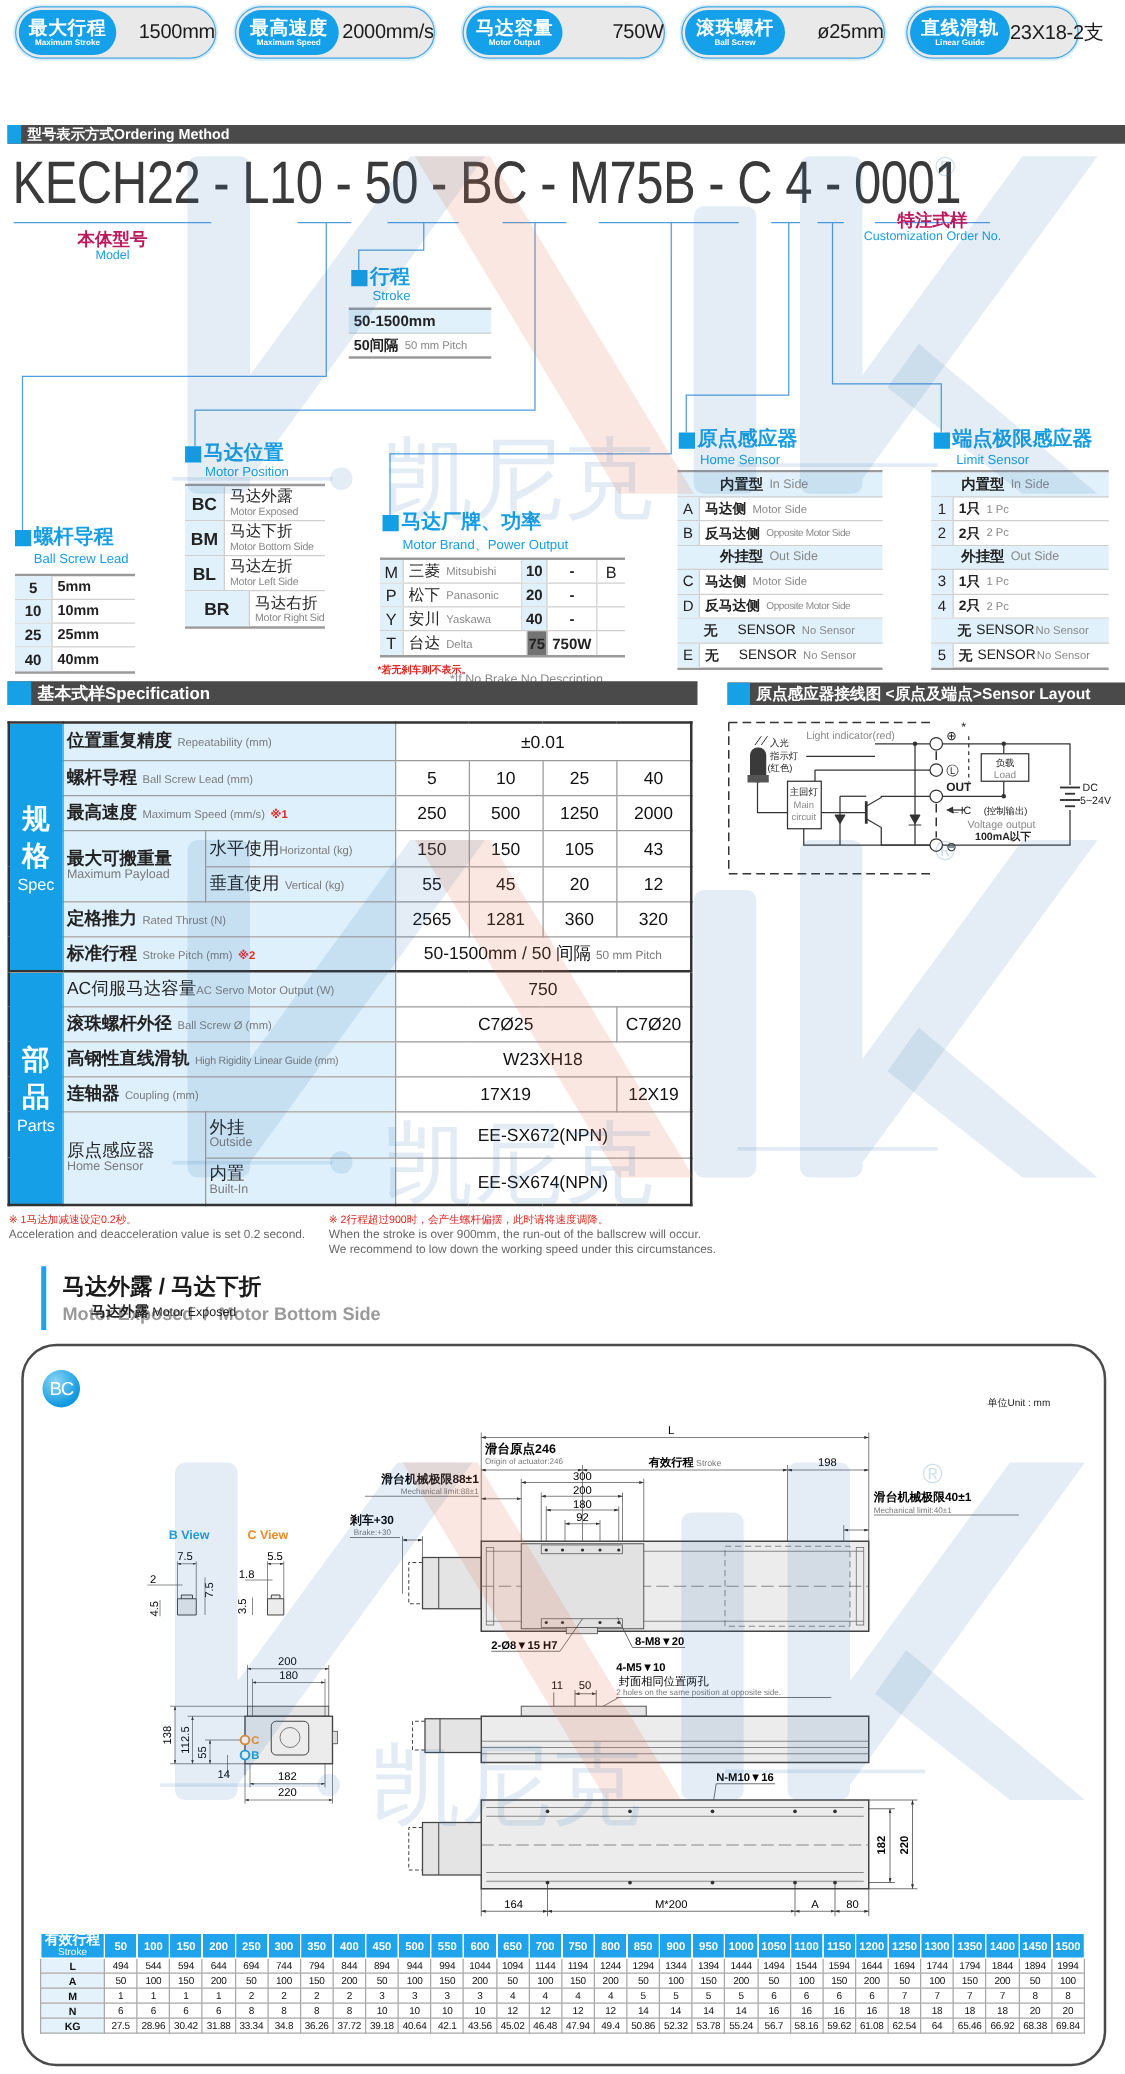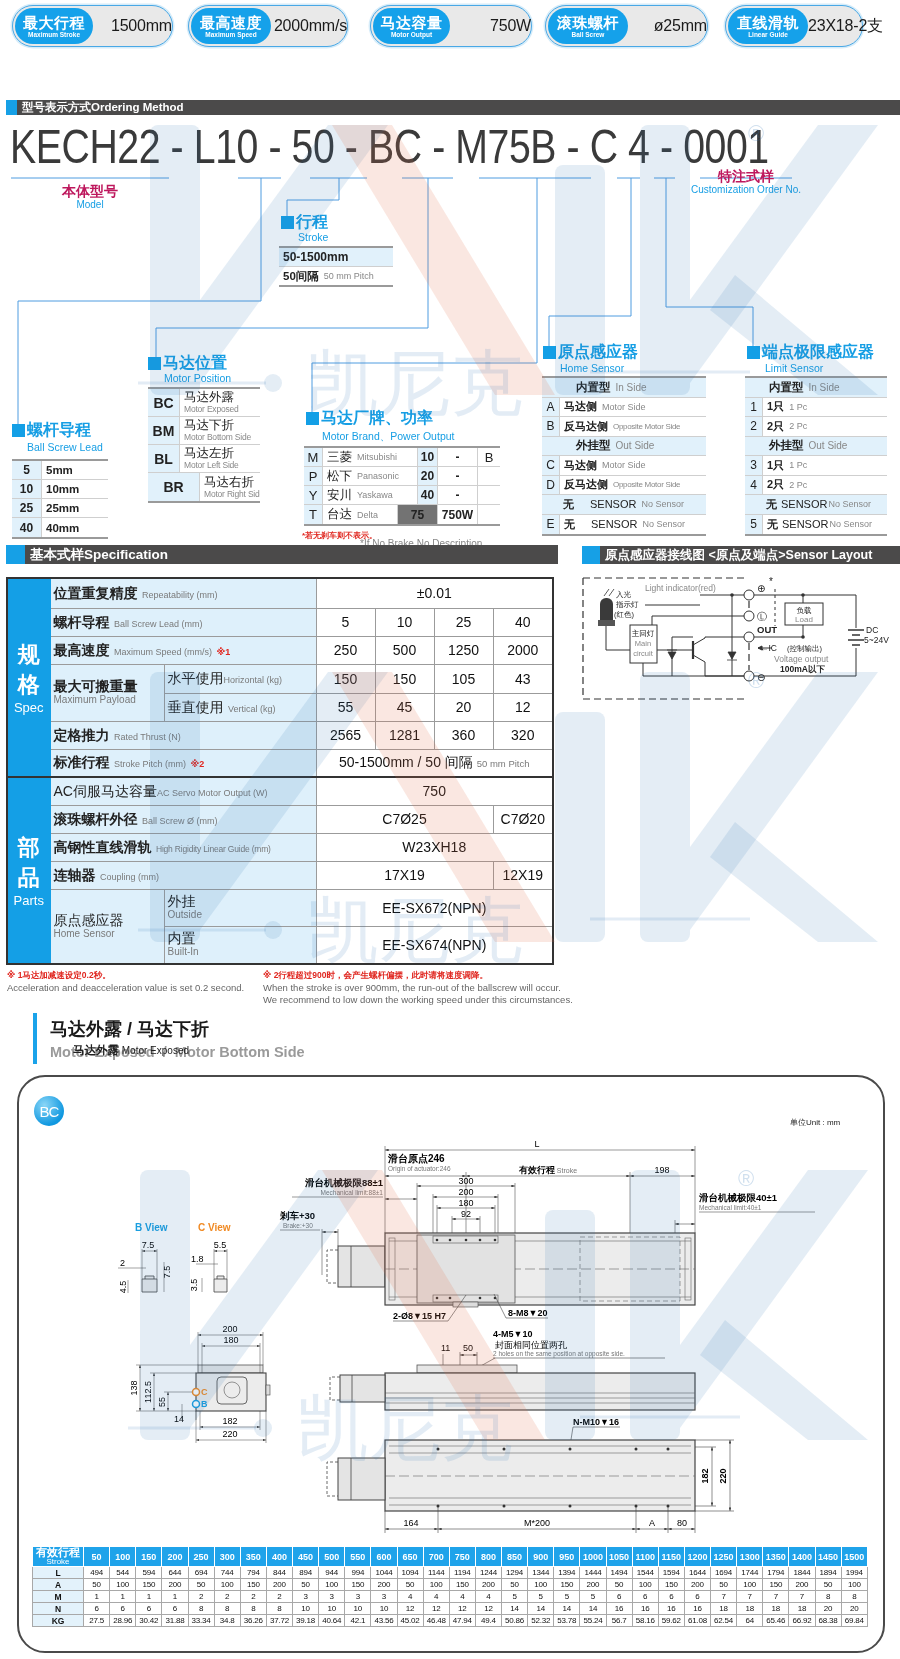--- a/index.html
+++ b/index.html
@@ -47,21 +47,21 @@
 .spec .cn{font-size:14px;font-weight:bold;color:#222}
 .spec .cnn{font-size:14px;color:#222}
 .spec .en{font-size:9px;color:#7a7a7a}
 .spec .en10{font-size:10px;color:#7a7a7a;display:block;line-height:12px}
 .spec .red{color:#e0261f;font-weight:bold;font-size:9px}
 .spec tr.divider td{border-top:2px solid #333}
 .side-big{display:block;font-size:22px;font-weight:bold;line-height:30px}
 .side-en{display:block;font-size:13px;line-height:16px}
 .stk{display:block;line-height:15px}
 
-.note-red{position:absolute;font-size:8.5px;font-weight:bold;color:#e0261f;white-space:nowrap}
+.note-red{position:absolute;font-size:8.5px;font-weight:normal;color:#e0261f;white-space:nowrap}
 .note-en{position:absolute;font-size:9.5px;color:#666;white-space:nowrap}
 
 .panel{position:absolute;left:17px;top:1075px;width:868px;height:578px;border:2px solid #4a4a4a;border-radius:28px}
 .bc-circle{position:absolute;left:34px;top:1096px;width:30px;height:30px;border-radius:50%;background:radial-gradient(circle at 35% 30%,#8ad6f7,#1098e0 70%);color:#fff;font-size:15px;display:flex;align-items:center;justify-content:center;letter-spacing:-1px}
 
 .st{position:absolute;left:32px;top:1546px;width:836px;border-collapse:collapse;table-layout:fixed}
 .st th{background:#1fa3ea;color:#fff;font-size:9px;font-weight:bold;border:1px solid #fff;height:20px;text-align:center;white-space:nowrap;overflow:hidden}
 .st th.st-label{width:51px;line-height:9px}
 .st td{border:1px solid #a8a8a8;font-size:8px;height:12px;text-align:center;color:#111;white-space:nowrap;overflow:hidden;padding:0;letter-spacing:-.2px}
 .st td.st-label{background:#e3f2fb;font-weight:bold;font-size:8.5px}
@@ -265,21 +265,21 @@
     <div class="cell" style="width:20px;background:#e1f1fb">40</div>
     <div class="cell" style="width:40px">-</div>
     <div class="cell" style="width:22px;border-right:none"></div>
   </div>
   <div class="mr" style="height:19px">
     <div class="mc" style="width: 19px;font-size:13px;font-weight:normal">T</div>
     <div class="md" style="border-right:1px solid #cfcfcf">
         <span class="mcn">台达</span>
         <span class="gen">Delta</span>
       </div>
-    <div class="cell" style="width:40px;background:#737373">75</div>
+    <div class="cell" style="width:16px;background:#737373">75</div>
     <div class="cell" style="width:40px">750W</div>
     <div class="cell" style="width:22px;border-right:none"></div>
   </div>
 </div>
 <span class="a" style="left:302px;top:530px;font-size:8px;font-weight:bold;color:#e0261f;white-space:nowrap">*若无刹车则不表示。</span>
 <span class="a" style="left:360px;top:538px;font-size:10px;color:#888;white-space:nowrap">*If No Brake,No Description.</span>
 
 <div class="sec" style="left:543px;top:343px">
   <span class="sq"></span>
   <span class="cn">原点感应器</span>

